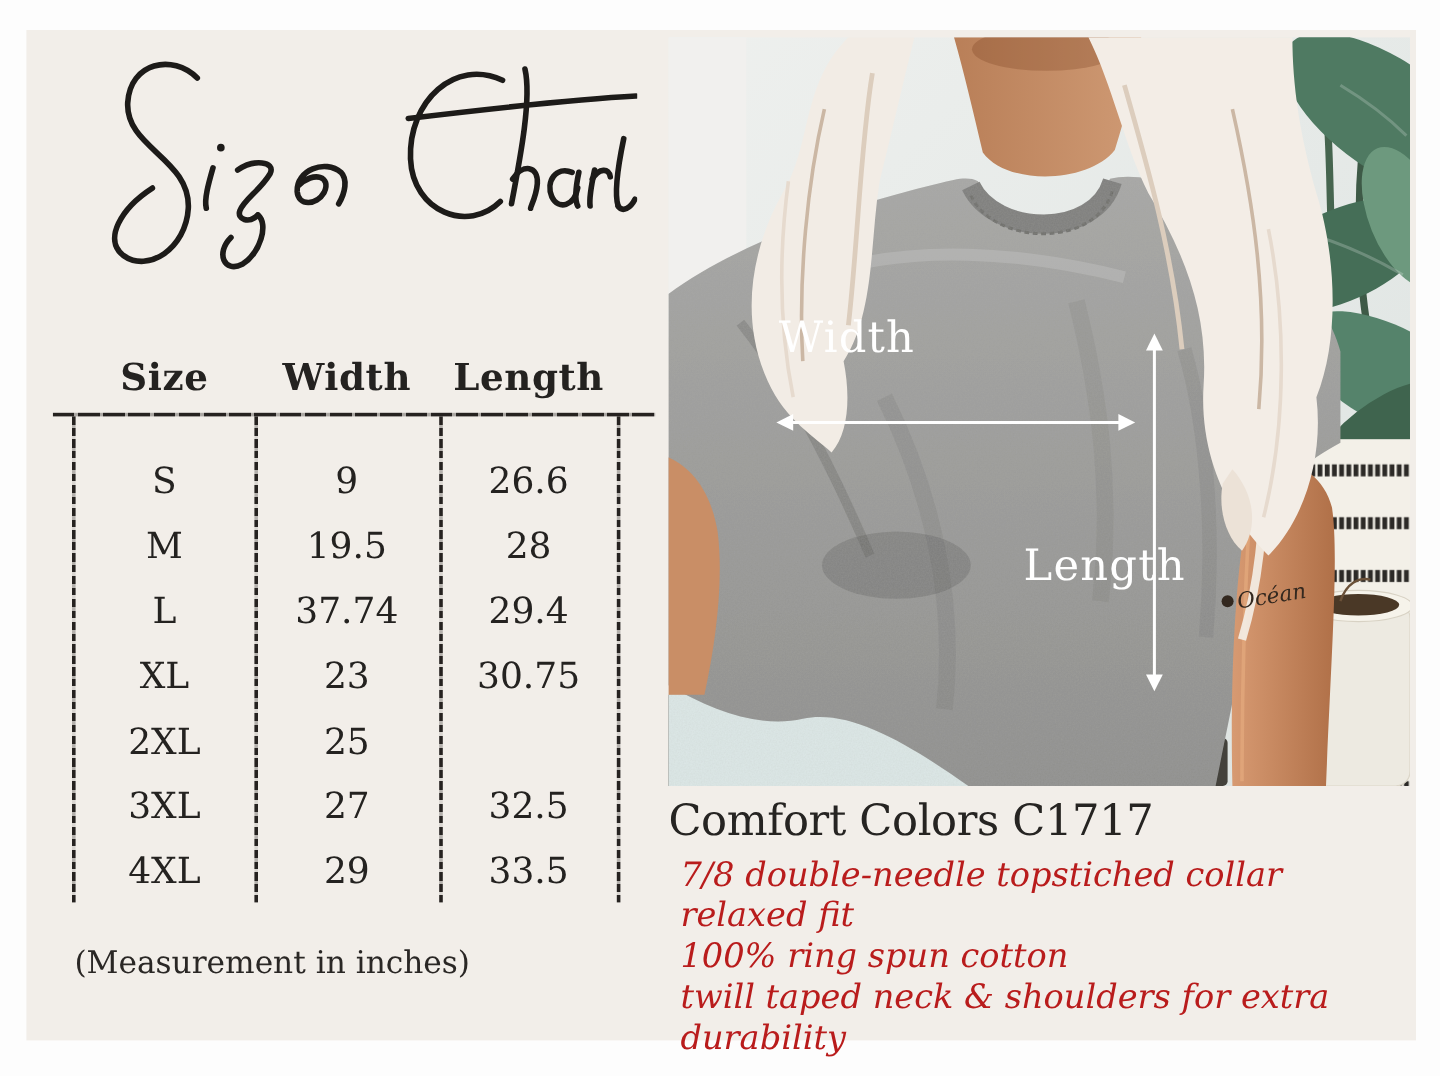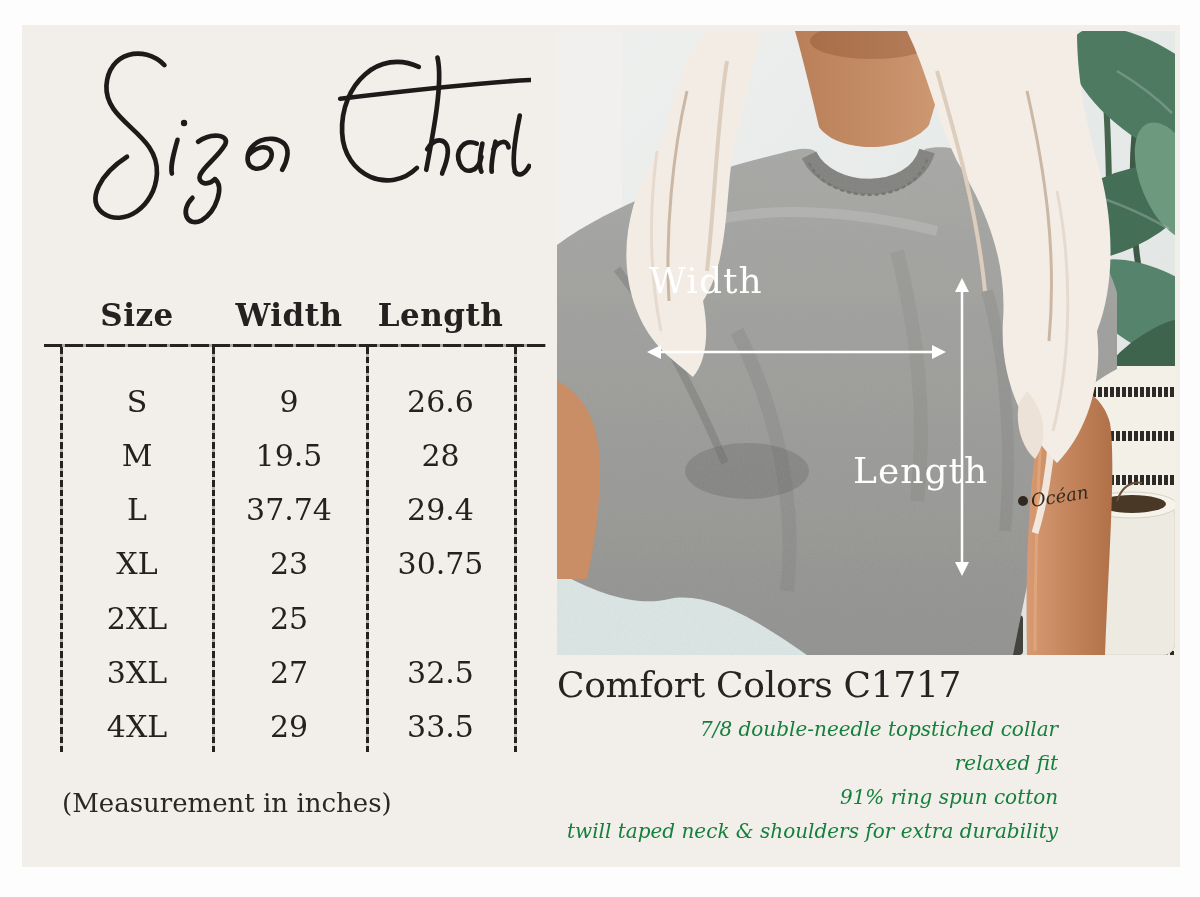--- a/index.html
+++ b/index.html
@@ -44,21 +44,21 @@
   .photo-svg{position:absolute;left:557px;top:31px;width:618px;height:624px;}
   
   .product-name{
     position:absolute;left:557px;top:664px;
     font-size:36px;color:#262422;letter-spacing:-0.3px;
   }
   .features{
     position:absolute;left:567px;top:712px;margin:0;padding:0;list-style:none;
   }
   .features li{
-    font-size:20px;line-height:34px;font-style:italic;color:#15803d;text-align:right;
+    font-size:28px;line-height:34px;font-style:italic;color:#b91c1c;
   }
 </style>
 </head>
 <body>
 
 <div class="panel"></div>
 
 <svg class="title-svg" viewBox="0 0 540 200">
   <g fill="none" stroke="#1d1b19" stroke-width="5" stroke-linecap="round" stroke-linejoin="round">
 
@@ -288,15 +288,15 @@
     <line x1="405" y1="260" x2="405" y2="532" stroke="#ffffff" stroke-width="2.5"></line>
     <polygon points="405,247 398,261 412,261"></polygon>
     <polygon points="405,545 398,531 412,531"></polygon>
   </g>
 </svg>
 
 <div class="product-name">Comfort Colors C1717</div>
 <ul class="features">
   <li>7/8 double-needle topstiched collar</li>
   <li>relaxed fit</li>
-  <li>91% ring spun cotton</li>
+  <li>100% ring spun cotton</li>
   <li>twill taped neck &amp; shoulders for extra durability</li>
 </ul>
 
 </body></html>

